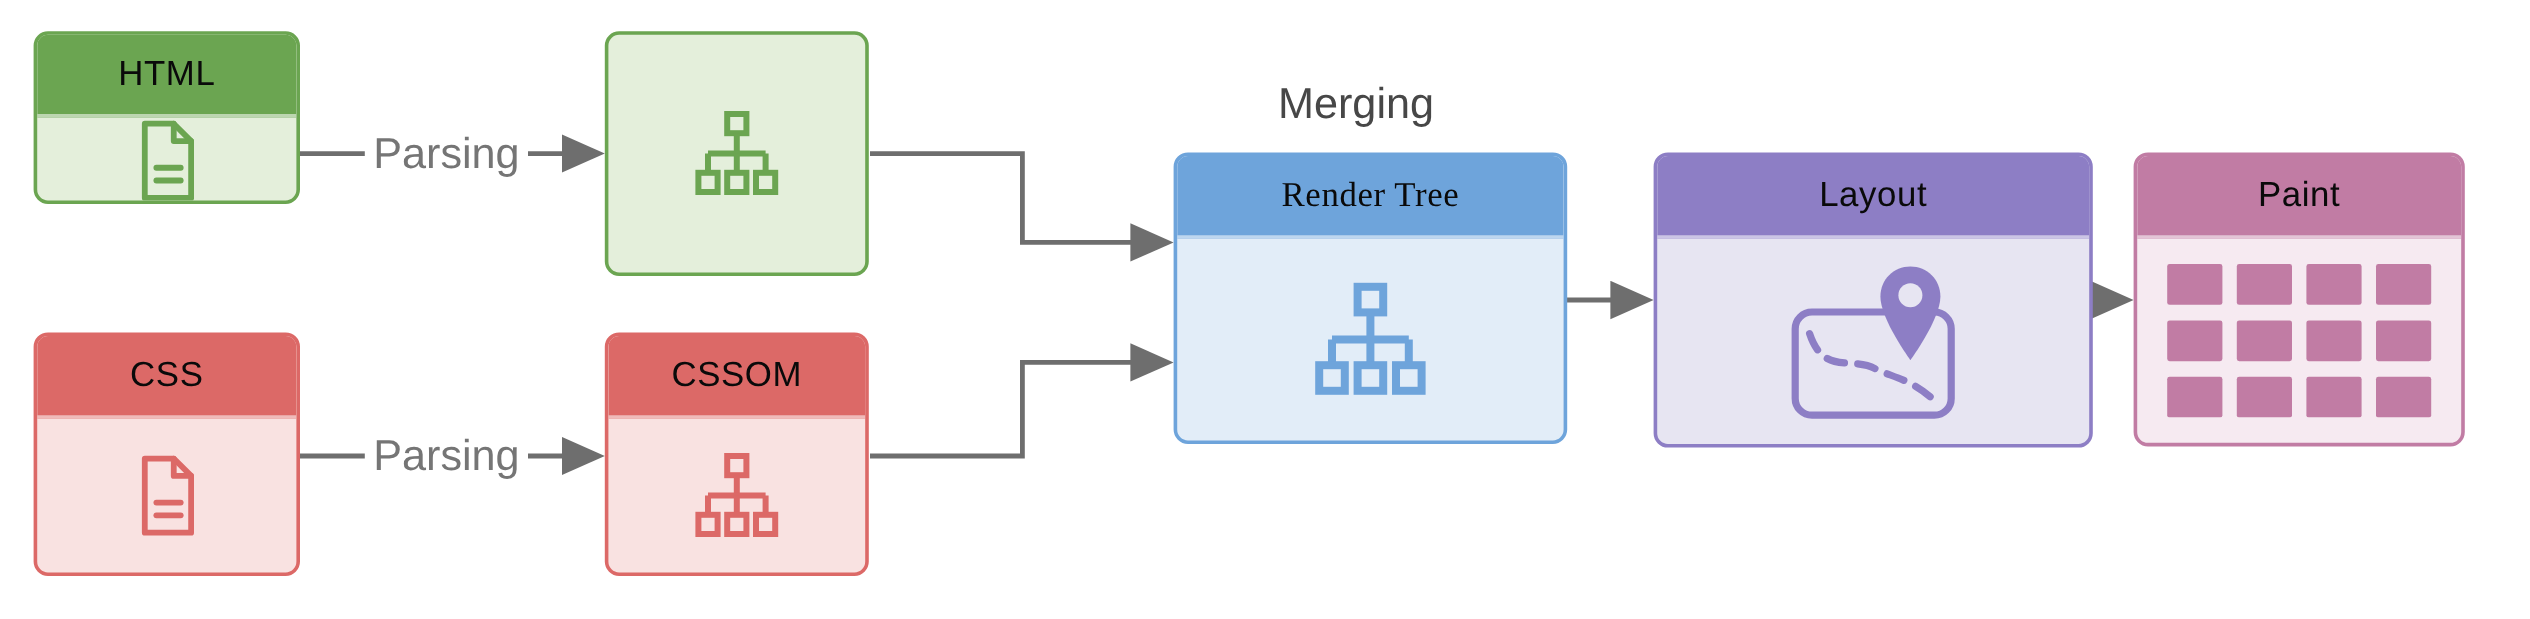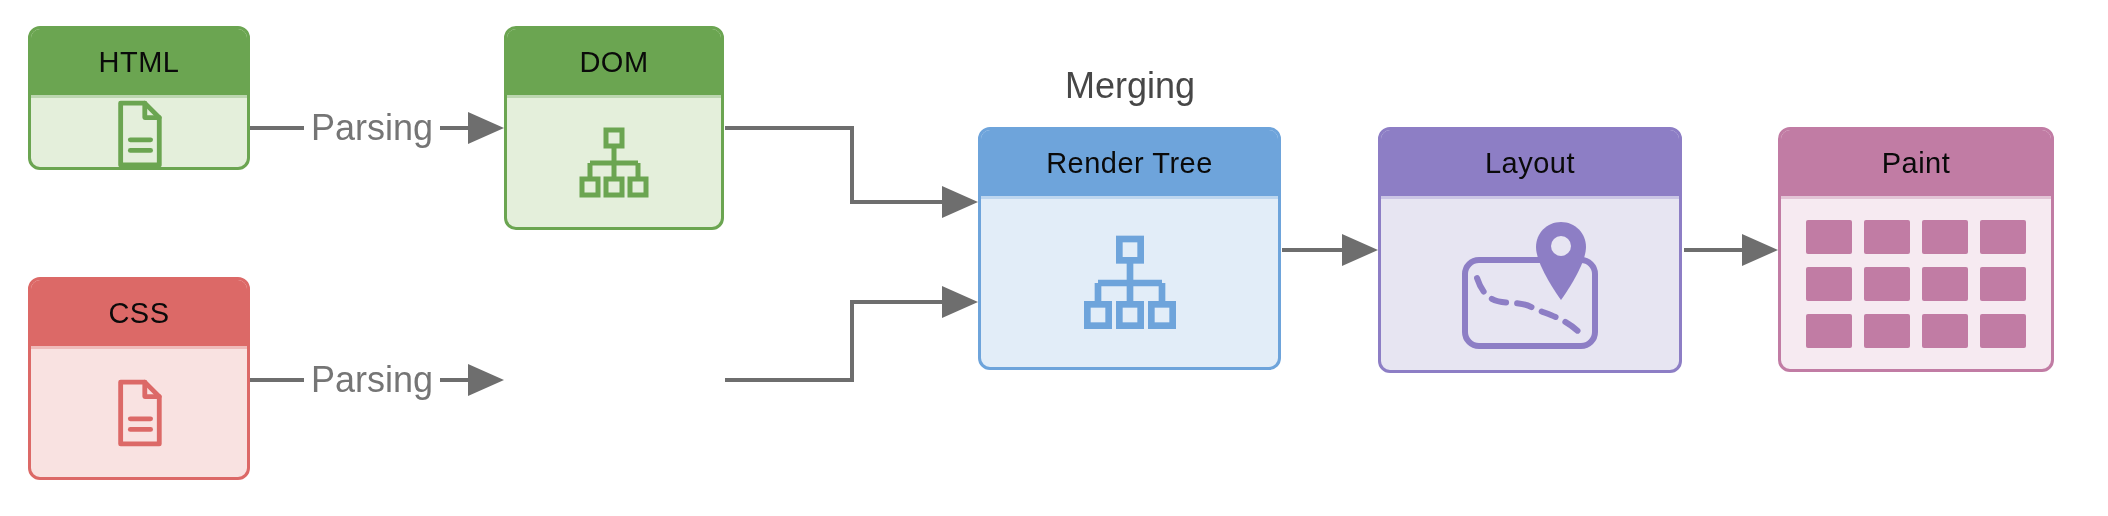--- a/index.html
+++ b/index.html
@@ -84,59 +84,74 @@
           <path d="M10 4 H35 L50 19 V68 H10 Z"></path>
           <path d="M35 4 V19 H50"></path>
           <path d="M20 42 H41"></path>
           <path d="M20 53 H41"></path>
         </g>
       </svg>
     </div>
   </div>
 
   <div class="node c-green" style="left:504px;top:26px;width:220px;height:204px;">
+    <div class="bod">
+      <svg width="72" height="72" viewBox="0 0 72 72">
+        <g stroke="currentColor" stroke-width="5" fill="none">
+          <rect x="28" y="3" width="16" height="16"></rect>
+          <path d="M36 19 V36"></path>
+          <path d="M12 36 H60"></path>
+          <path d="M12 36 V52 M36 36 V52 M60 36 V52"></path>
+          <rect x="4" y="52" width="16" height="16"></rect>
+          <rect x="28" y="52" width="16" height="16"></rect>
+          <rect x="52" y="52" width="16" height="16"></rect>
+        </g>
+      </svg>
+    </div>
+  </div>
+
+  <div class="node c-red" style="left:504px;top:277px;width:220px;height:203px;">
     <div class="hdr">
-      <span class="ttl">DOM</span>
+      <span class="ttl">CSSOM</span>
     </div>
     <div class="bod">
       <svg width="72" height="72" viewBox="0 0 72 72">
         <g stroke="currentColor" stroke-width="5" fill="none">
           <rect x="28" y="3" width="16" height="16"></rect>
           <path d="M36 19 V36"></path>
           <path d="M12 36 H60"></path>
           <path d="M12 36 V52 M36 36 V52 M60 36 V52"></path>
           <rect x="4" y="52" width="16" height="16"></rect>
           <rect x="28" y="52" width="16" height="16"></rect>
           <rect x="52" y="52" width="16" height="16"></rect>
         </g>
       </svg>
     </div>
   </div>
 
-
-  <div class="node c-blue" style="left:978px;top:127px;width:303px;height:243px;">
+  <div class="node c-blue" style="left:978px;top:127px;width:328px;height:243px;font-family:Liberation Serif, serif;">
     <div class="hdr">
       <span class="ttl">Render Tree</span>
     </div>
     <div class="bod">
       <svg width="96" height="96" viewBox="0 0 72 72">
         <g stroke="currentColor" stroke-width="5" fill="none">
           <rect x="28" y="3" width="16" height="16"></rect>
           <path d="M36 19 V36"></path>
           <path d="M12 36 H60"></path>
           <path d="M12 36 V52 M36 36 V52 M60 36 V52"></path>
           <rect x="4" y="52" width="16" height="16"></rect>
           <rect x="28" y="52" width="16" height="16"></rect>
           <rect x="52" y="52" width="16" height="16"></rect>
         </g>
       </svg>
     </div>
   </div>
 
-  <div class="node c-purple" style="left:1378px;top:127px;width:304px;height:246px;">
+  <div class="node c-purple" style="left:1378px;top:127px;width:366px;height:246px;">
     <div class="bod" style="position:absolute;inset:0;"></div>
     <div class="hdr" style="position:relative;">
       <span class="ttl">Layout</span>
     </div>
     <div class="bod" style="position:relative;">
       <svg width="138" height="130" viewBox="0 0 138 130">
         <rect x="4" y="40" width="130" height="86" rx="14" fill="none" stroke="currentColor" stroke-width="6"></rect>
         <path d="M16 58 C 28 94, 52 76, 72 88 C 88 95, 104 98, 120 114" fill="none" stroke="currentColor" stroke-width="6" stroke-dasharray="15 11" stroke-linecap="round"></path>
         <path d="M100 2 C 86 2 75 13 75 27 C 75 46 100 80 100 80 C 100 80 125 46 125 27 C 125 13 114 2 100 2 Z" fill="currentColor"></path>
         <circle cx="100" cy="26" r="10" fill="#E7E5F2"></circle>

